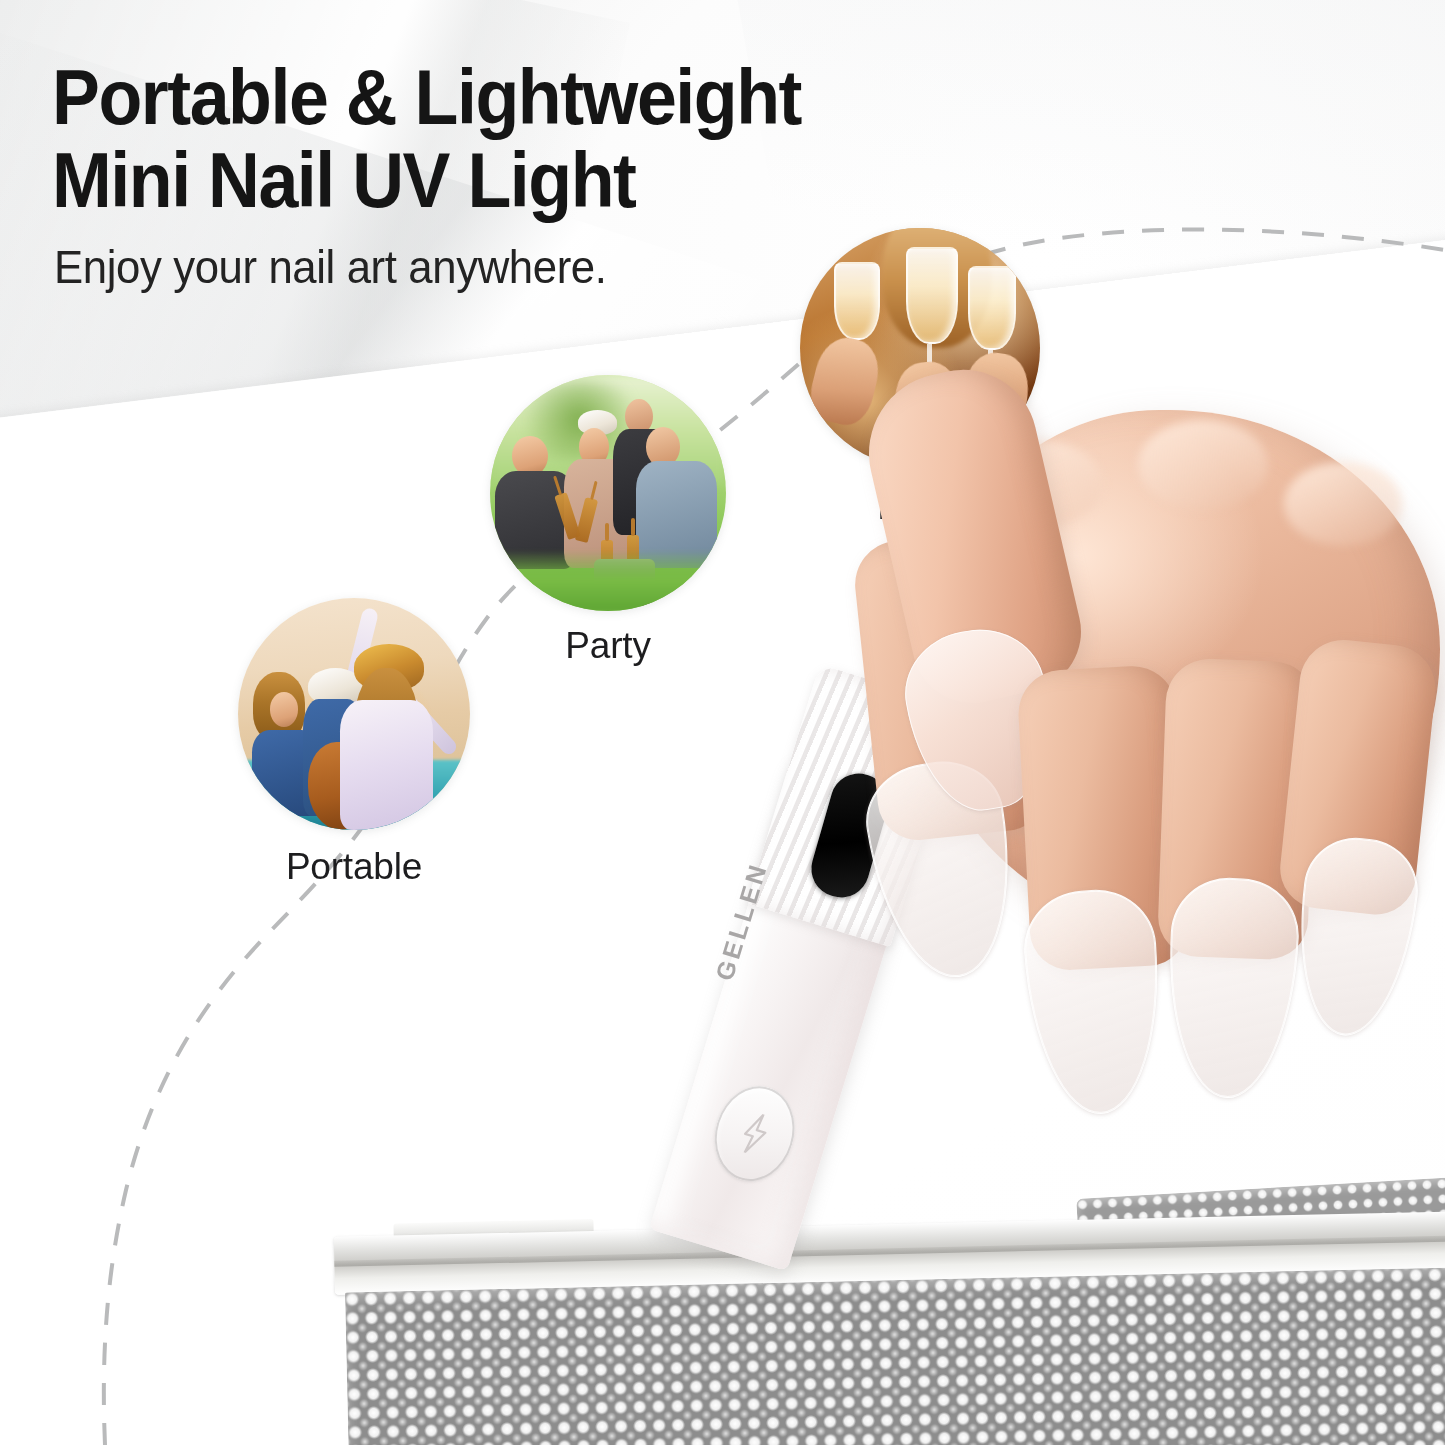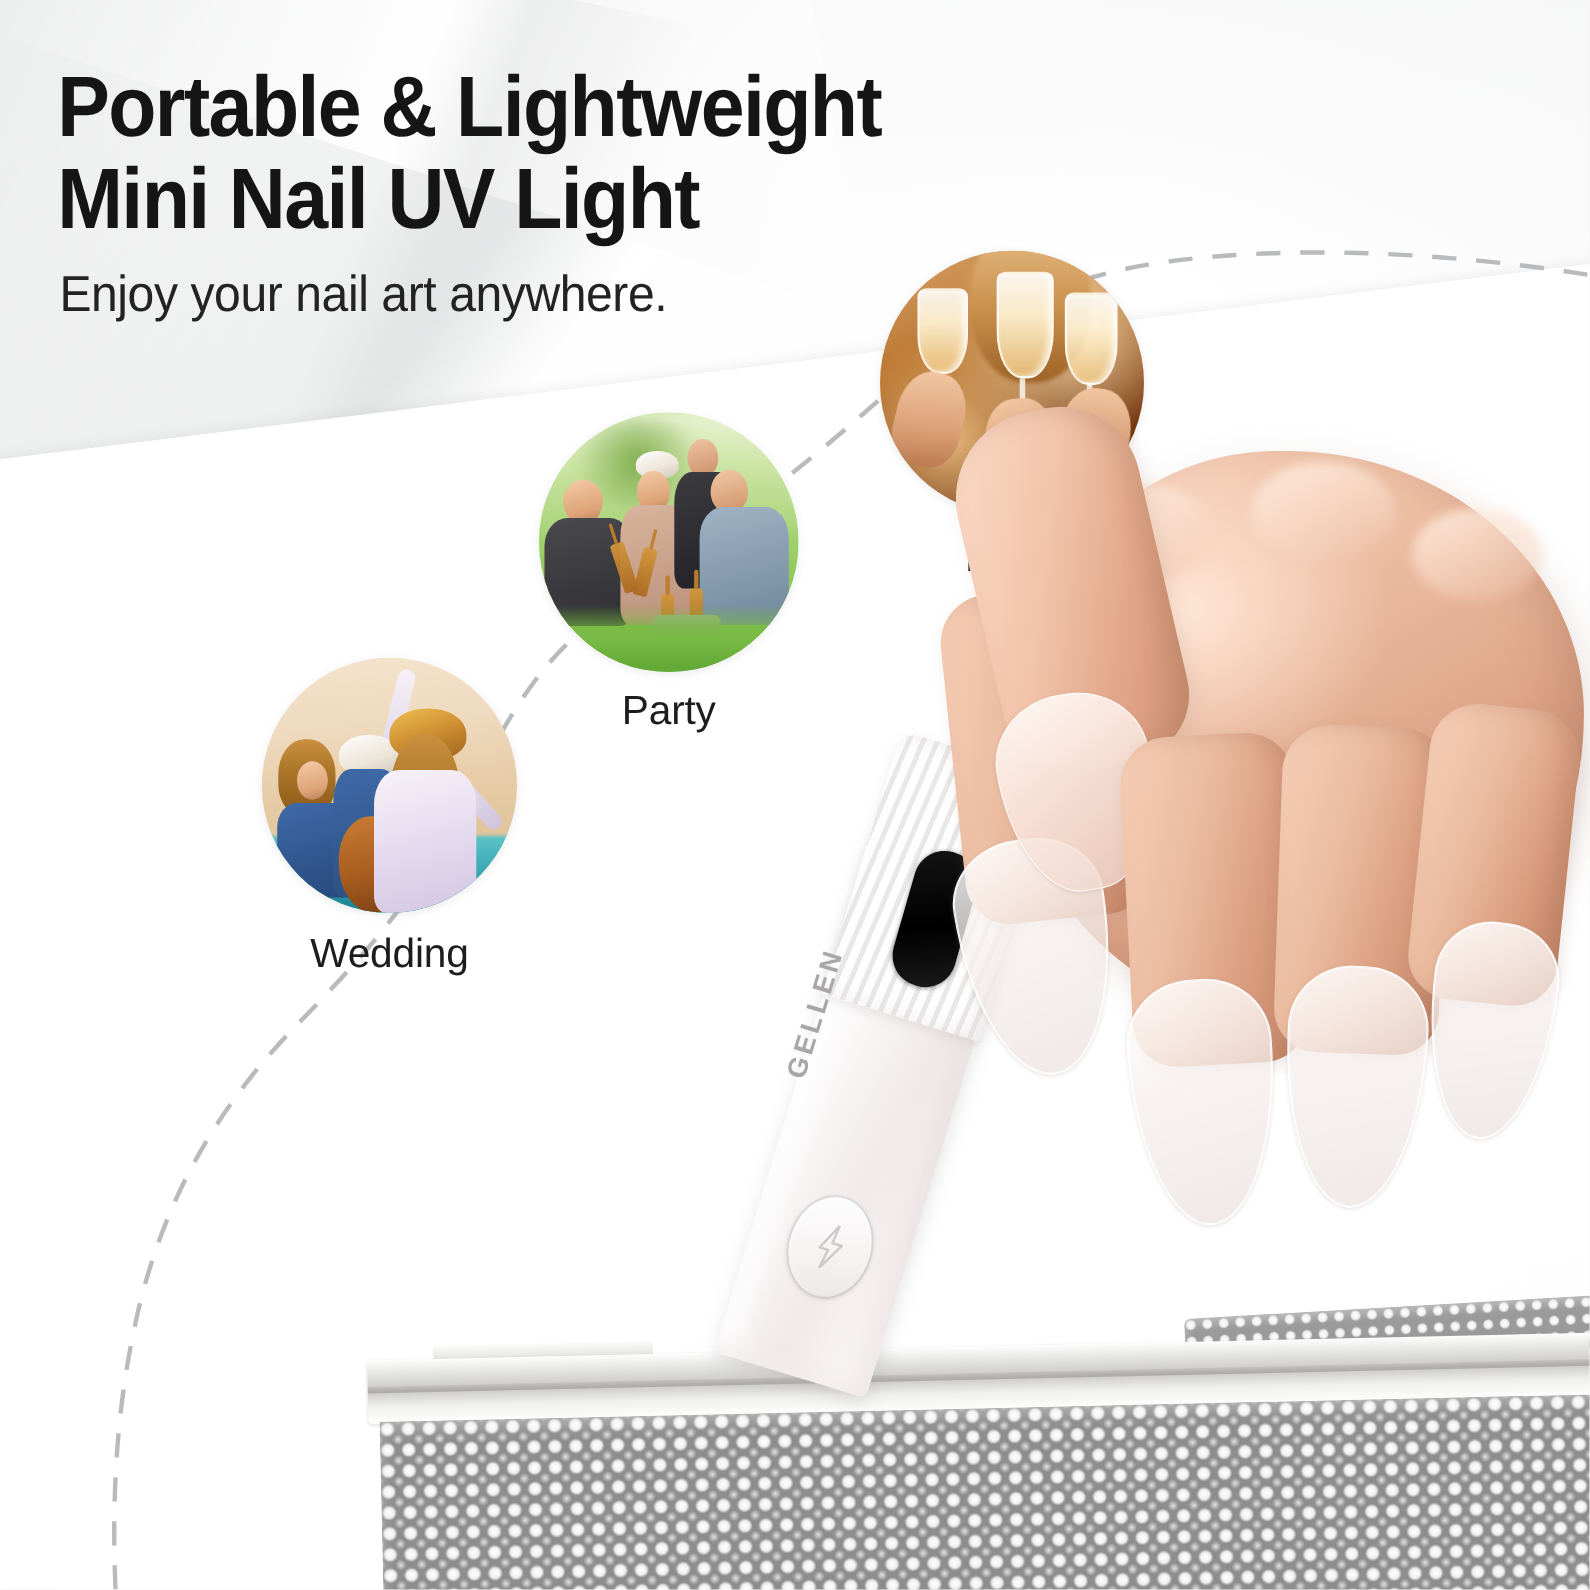--- a/index.html
+++ b/index.html
@@ -506,21 +506,21 @@
         </div>
         <div class="guitar" style="left:30%;top:62%;width:28%;height:38%;"></div>
 
         <div class="hat-straw" style="left:50%;top:20%;width:30%;height:20%;"></div>
         <div class="longhair" style="left:50%;top:30%;width:28%;height:54%;"></div>
         <div class="person" style="left:44%;top:44%;width:40%;height:56%;">
           <div class="body" style="position:absolute;left:0;top:0;width:100%;height:100%;background:linear-gradient(165deg,#f7f2f8 0%,#e5dbef 50%,#d2c5e2 100%);border-radius:24% 24% 12% 12%;"></div>
         </div>
       </div>
     </div>
-    <div class="circle-label" style="top:248px;">Wedding</div>
+    <div class="circle-label" style="top:248px;">Portable</div>
   </div>
 
 
   <div class="hero">
 
     <div class="clutch">
       <div class="clutch-tab"></div>
       <div class="clutch-strap"></div>
       <div class="clutch-frame">
         <div class="clutch-frame-line"></div>

